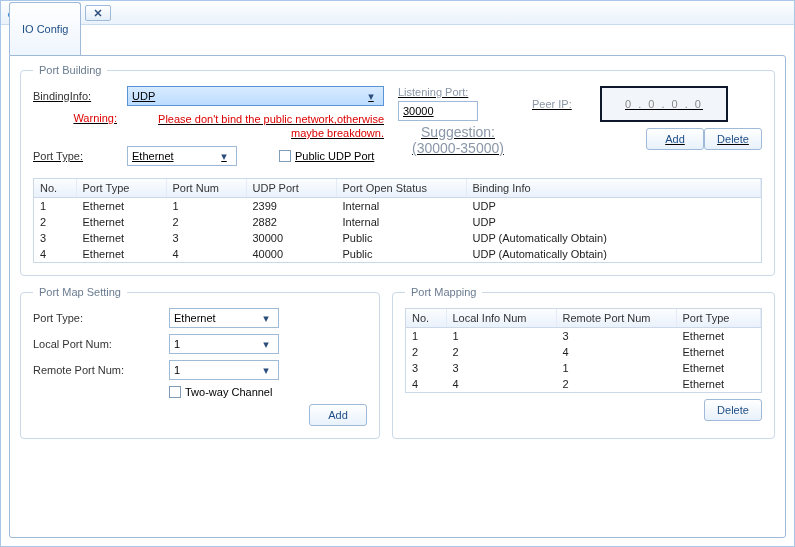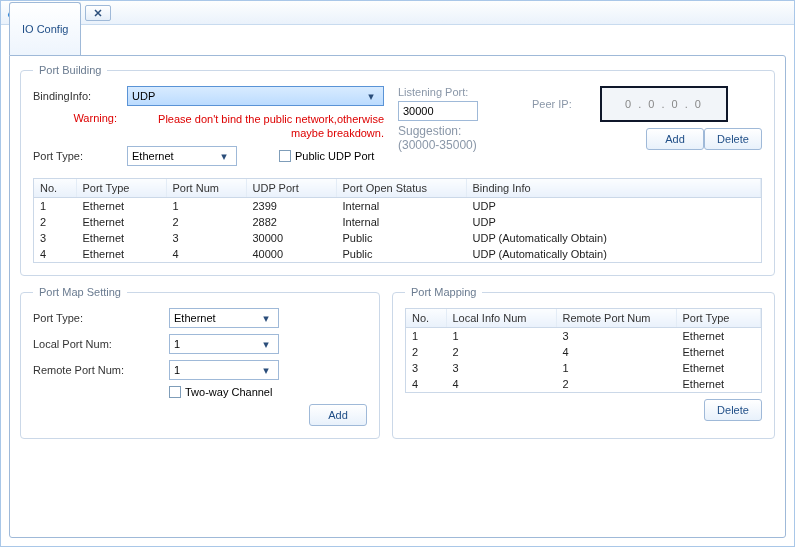--- a/index.html
+++ b/index.html
@@ -32,22 +32,22 @@
   .peerip { display: flex; gap: 2px; align-items: center; background: #f2f5f9; border: 2px solid #0f172a; height: 20px; padding: 16px 6px; color: #888; width: 128px; justify-content: center; letter-spacing: 2px; }
   table.grid { width: 100%; border: 1px solid #cbd8e8; border-collapse: collapse; background: #fff; }
   table.grid th { background: linear-gradient(#fbfdff,#e9f1fb); border-bottom: 1px solid #cbd8e8; text-align: left; font-weight: normal; color: #333; padding: 3px 6px; border-right: 1px solid #e3ecf6; margin-left: 15px; }
   table.grid td { padding: 2px 6px; color: #222; border-right: 1px solid transparent; }
   .gridwrap { border: 1px solid #cbd8e8; max-height: 118px; overflow: hidden; }
   .gridwrap table.grid { border: none; }
   .lower { display: flex; gap: 12px; }
   .lower fieldset.group { flex: 1; margin-bottom: 0; }
   .right-actions { display: flex; justify-content: flex-end; gap: 0; margin-top: 6px; }
   .mutelbl { color: #8a97a8; }
-  .sugg { color: #8a97a8; font-size: 12px; }
-  .pb-top { display: flex; gap: 14px; }
+  .sugg { color: #8a97a8; font-size: 14px; text-align: center; }
+  .pb-top { display: flex; gap: 14px; text-decoration: underline; }
   .pb-left { flex: 1; }
   .pb-mid { width: 120px; }
   .pb-right { width: 230px; }
   .rlbl { color: #8a97a8; width: 62px; }
 </style>
 </head>
 <body>
 
 <div class="window">
   <div class="titlebar">

